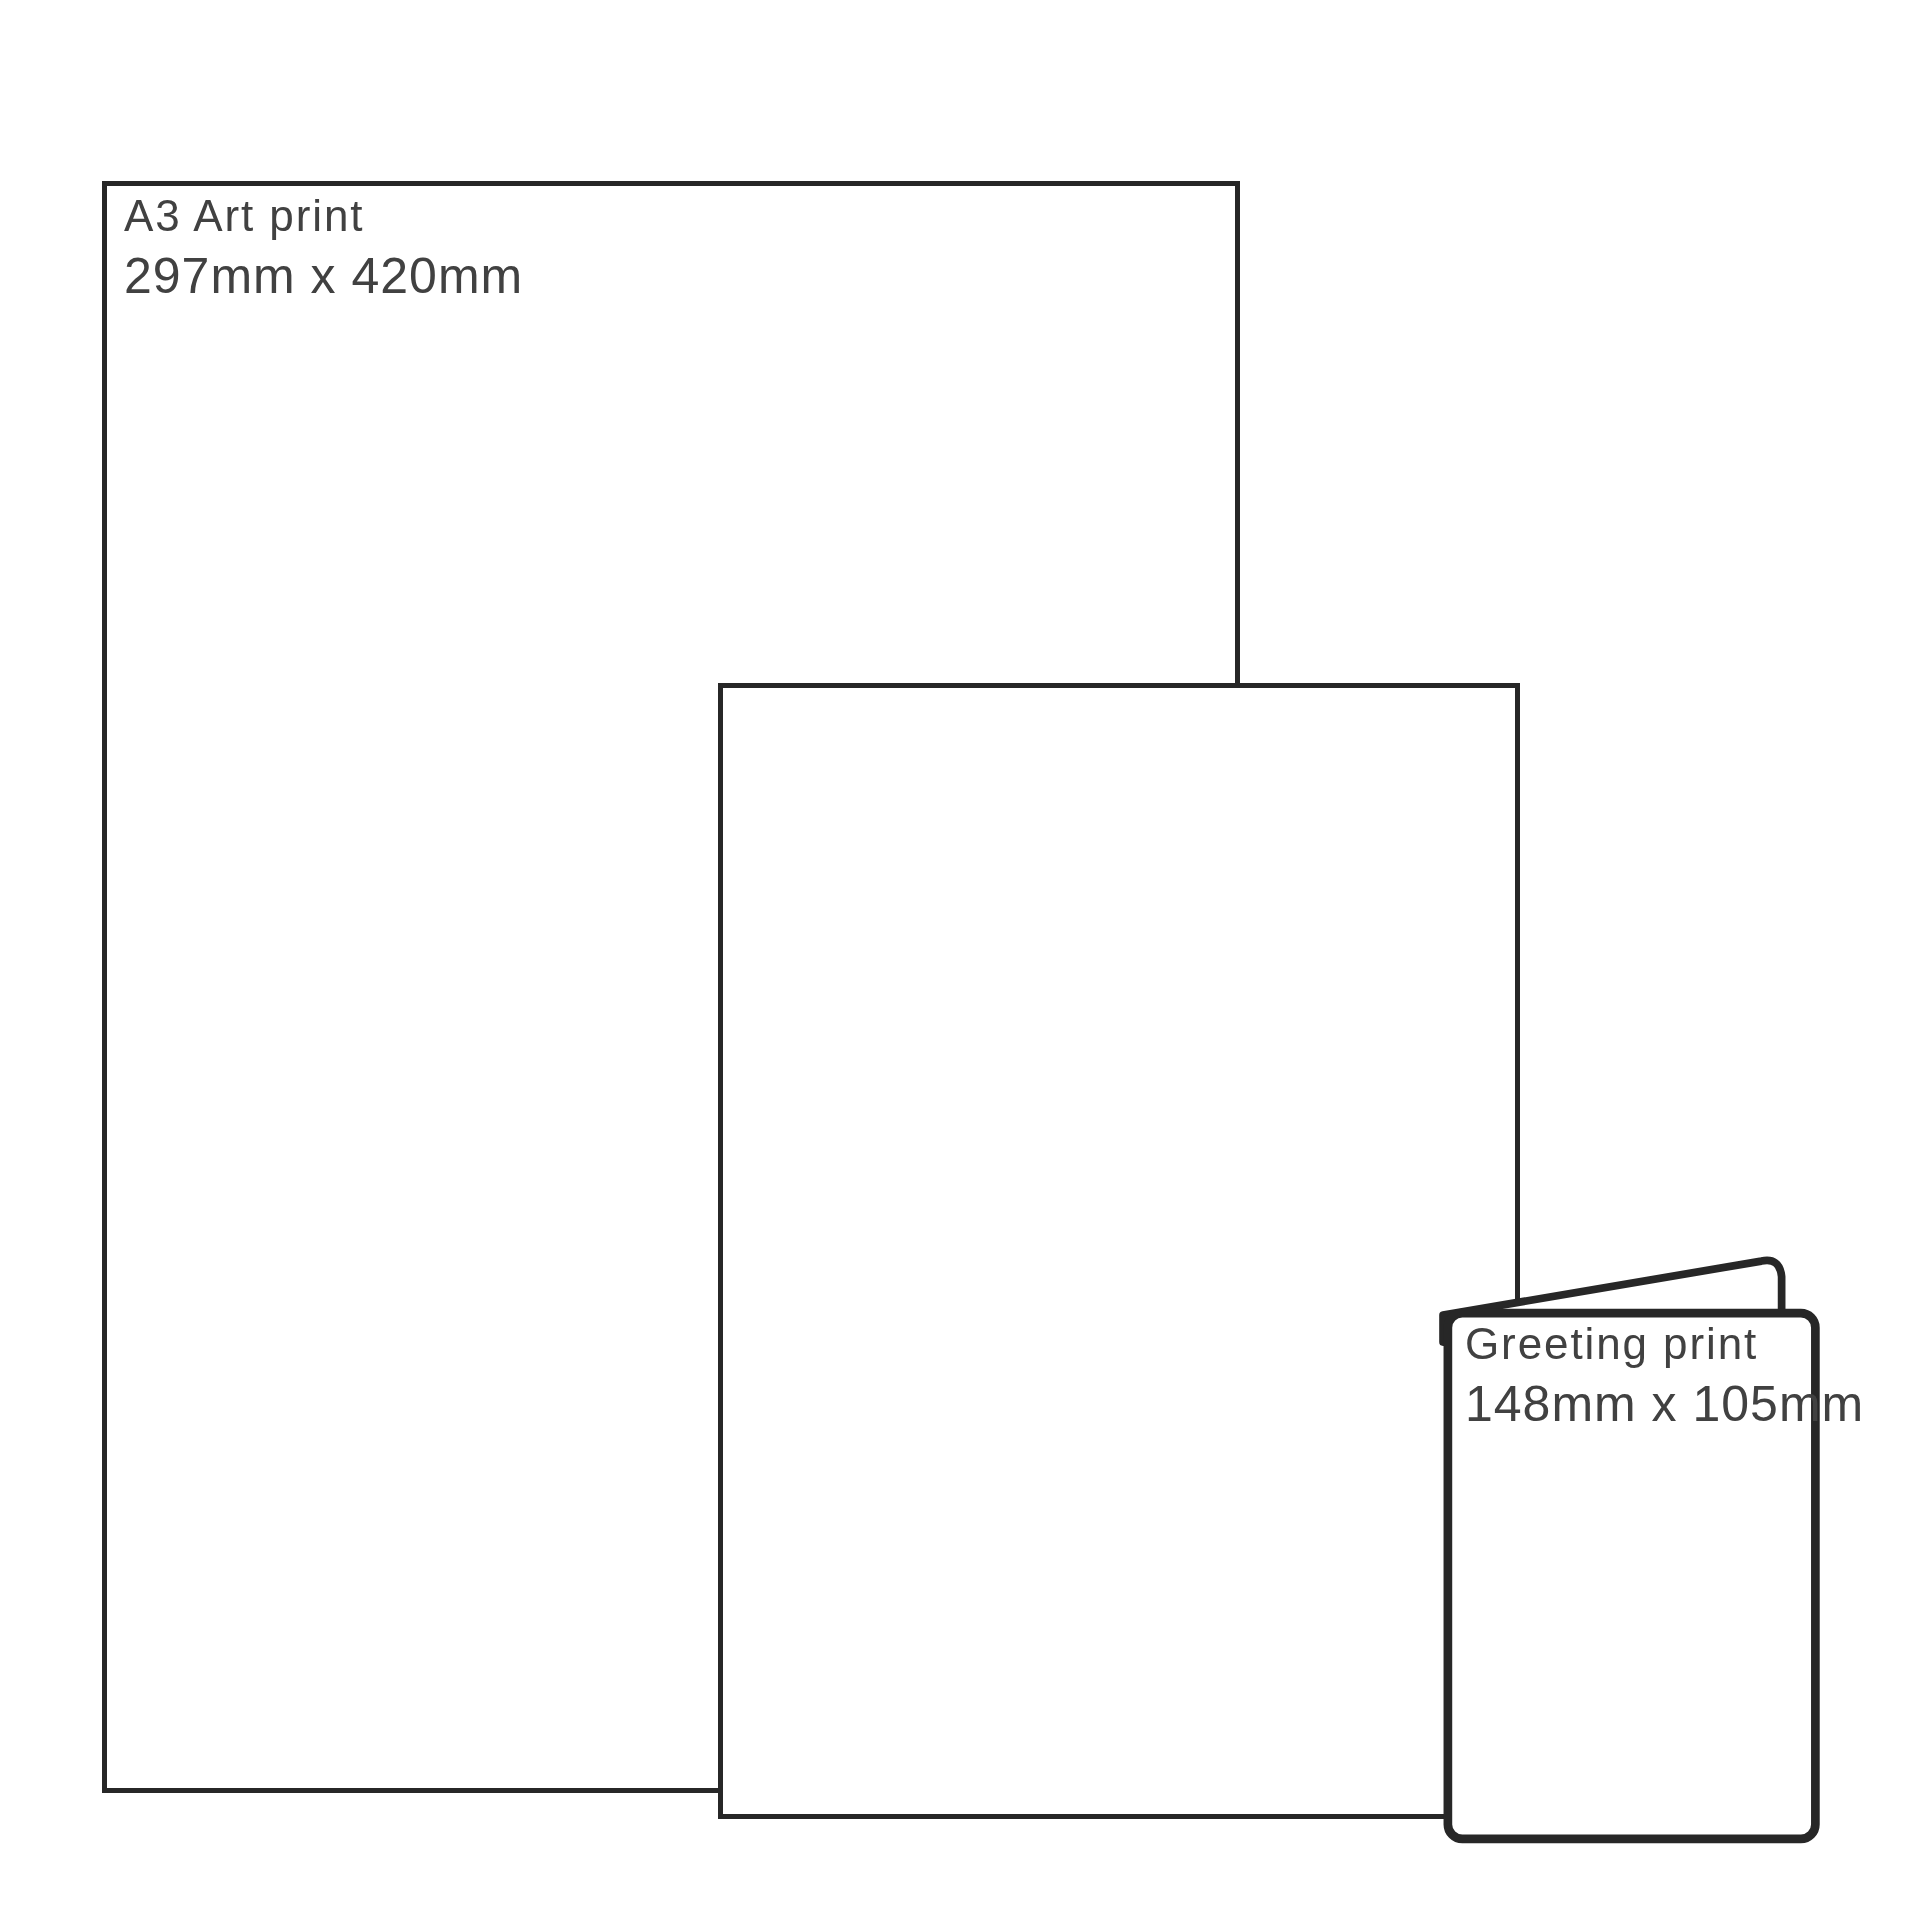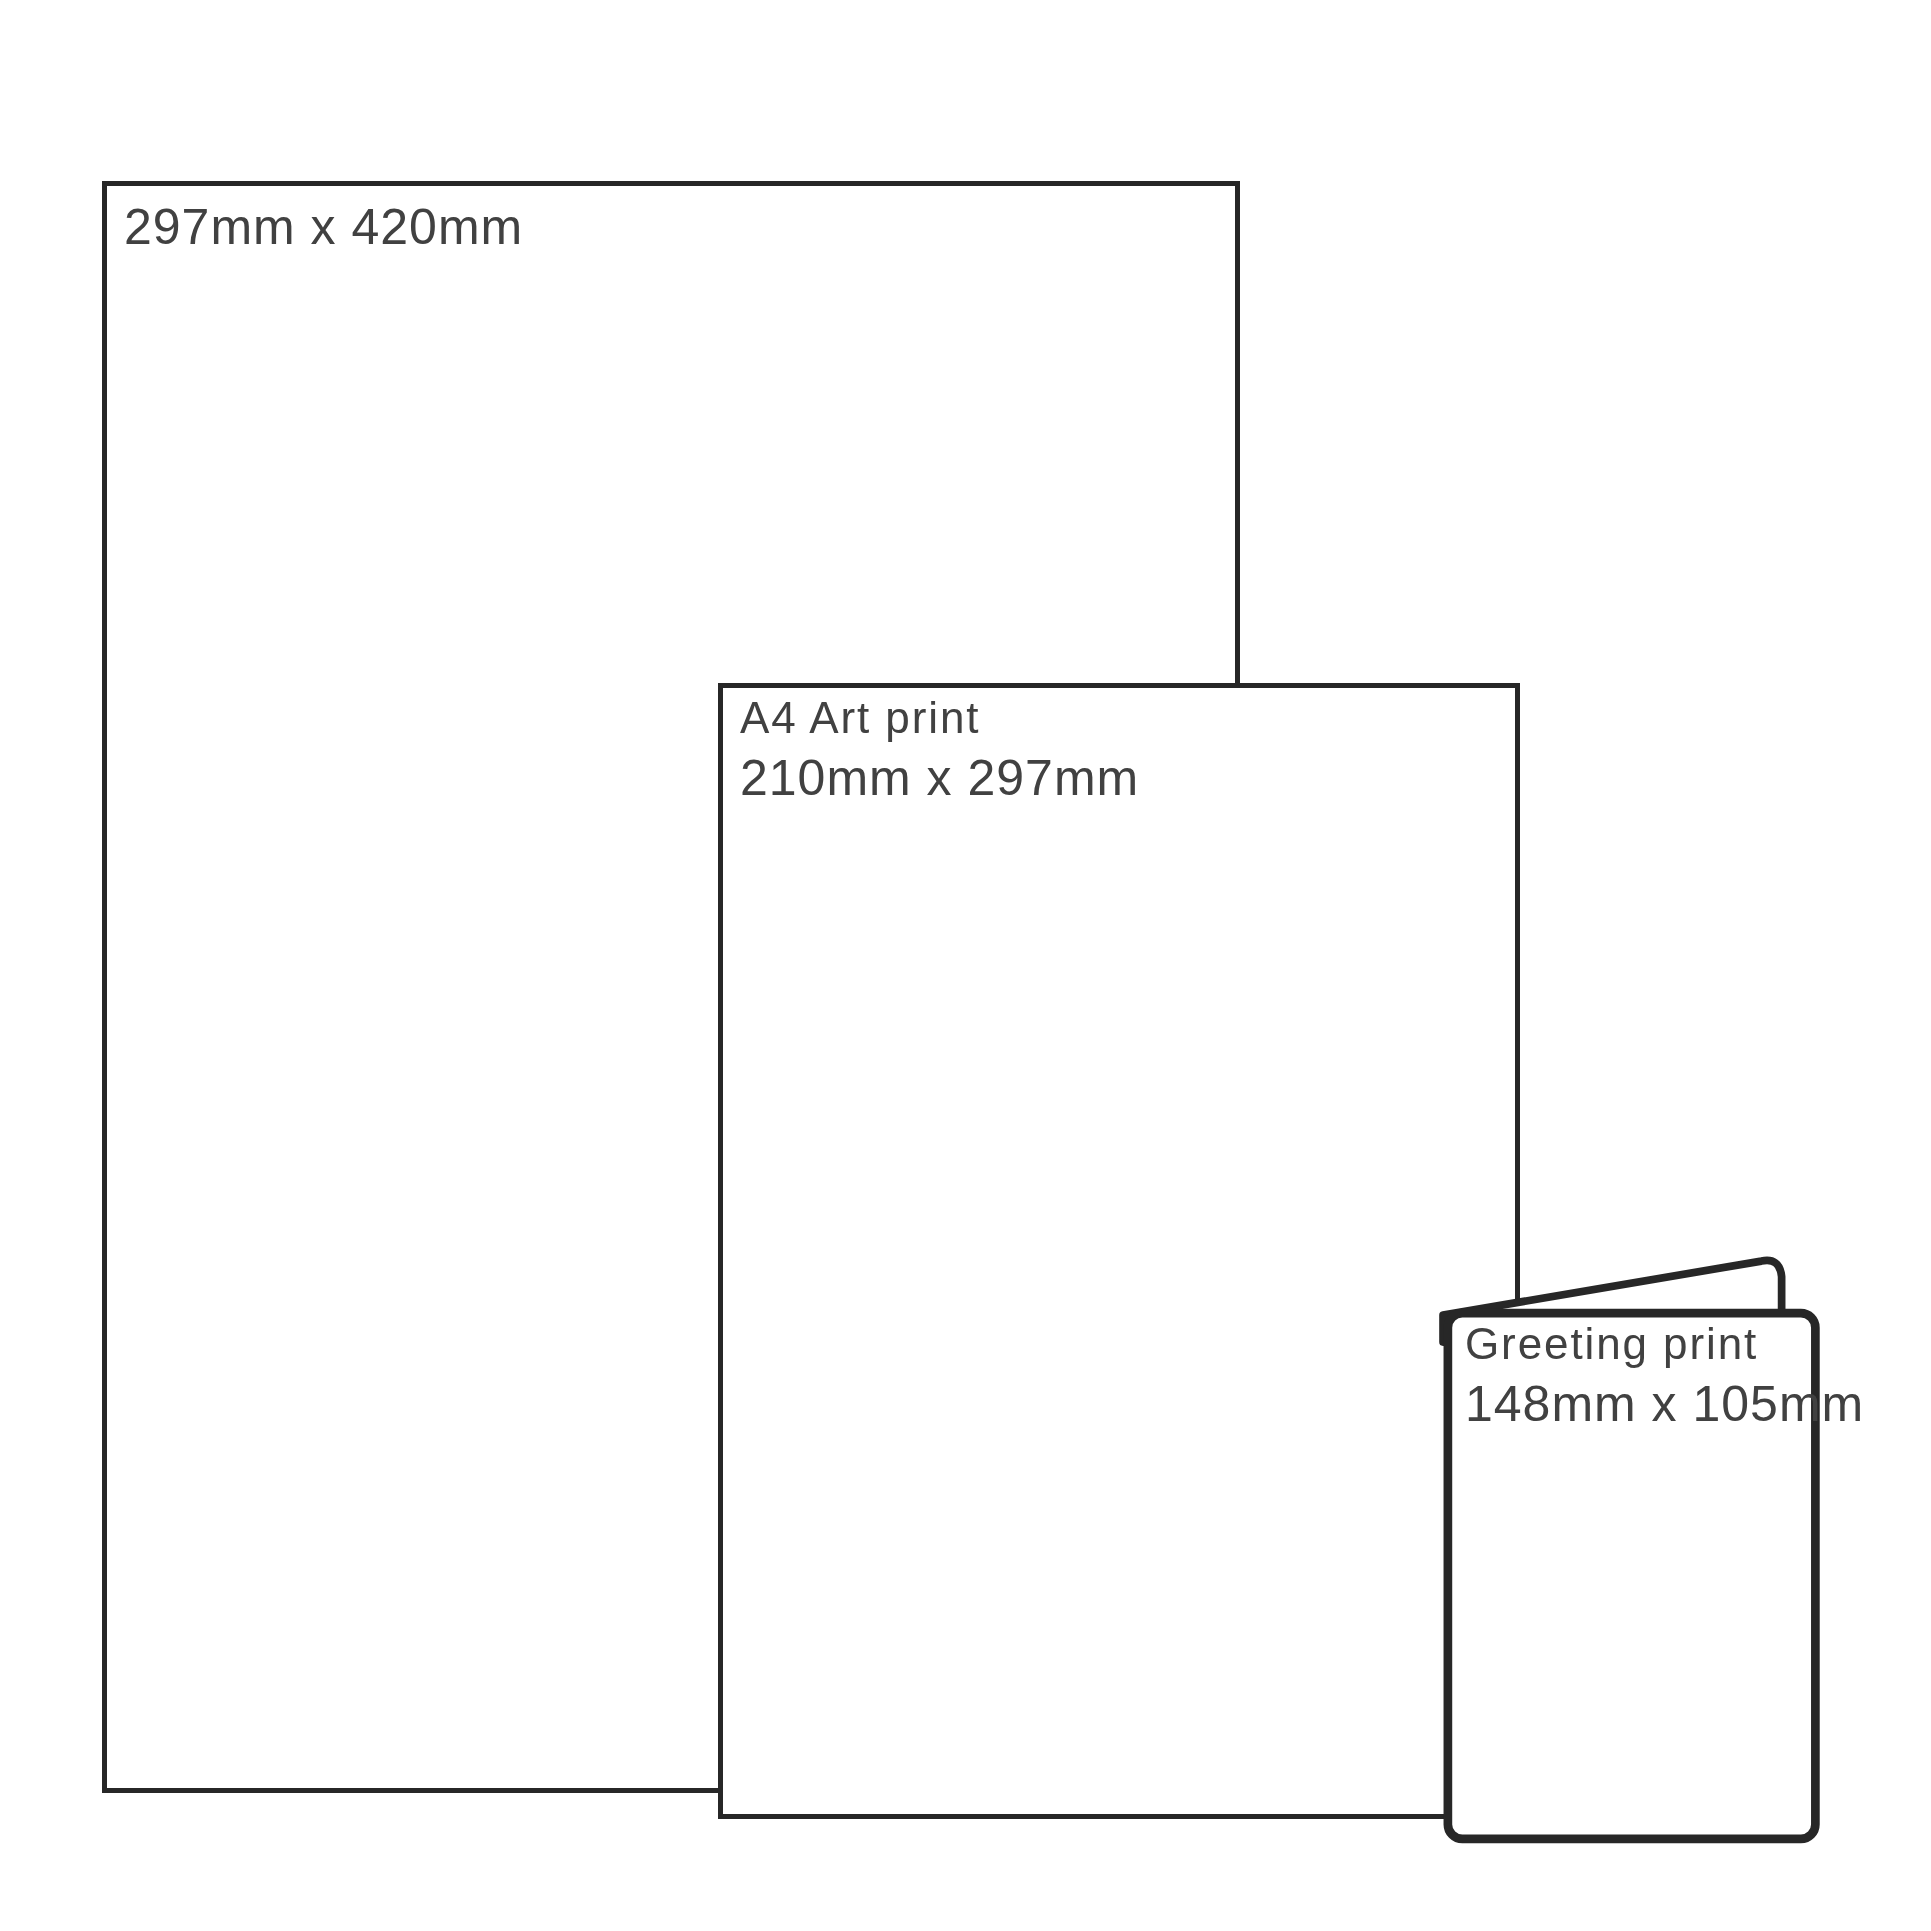--- a/index.html
+++ b/index.html
@@ -75,27 +75,24 @@
   <div class="sheet a4"></div>
 
   <svg class="card-svg" viewBox="0 0 480 670" xmlns="http://www.w3.org/2000/svg">
 
     <path d="M 55 92 L 385 36 Q 404 32 406 52 L 406 120 L 55 120 Z" fill="#ffffff" stroke="#272727" stroke-width="8" stroke-linejoin="round"></path>
 
     <rect x="60" y="90" width="381" height="545" rx="15" fill="#ffffff" stroke="#272727" stroke-width="9"></rect>
   </svg>
 
   <div class="label a3-label">
+    <div class="title">A3 Art print</div>
     <div class="dims">297mm x 420mm</div>
   </div>
 
-  <div class="label a4-label">
-    <div class="title">A4 Art print</div>
-    <div class="dims">210mm x 297mm</div>
-  </div>
 
   <div class="label card-label">
     <div class="title">Greeting print</div>
     <div class="dims">148mm x 105mm</div>
   </div>
 
 </div>
 
 
 </body></html>

